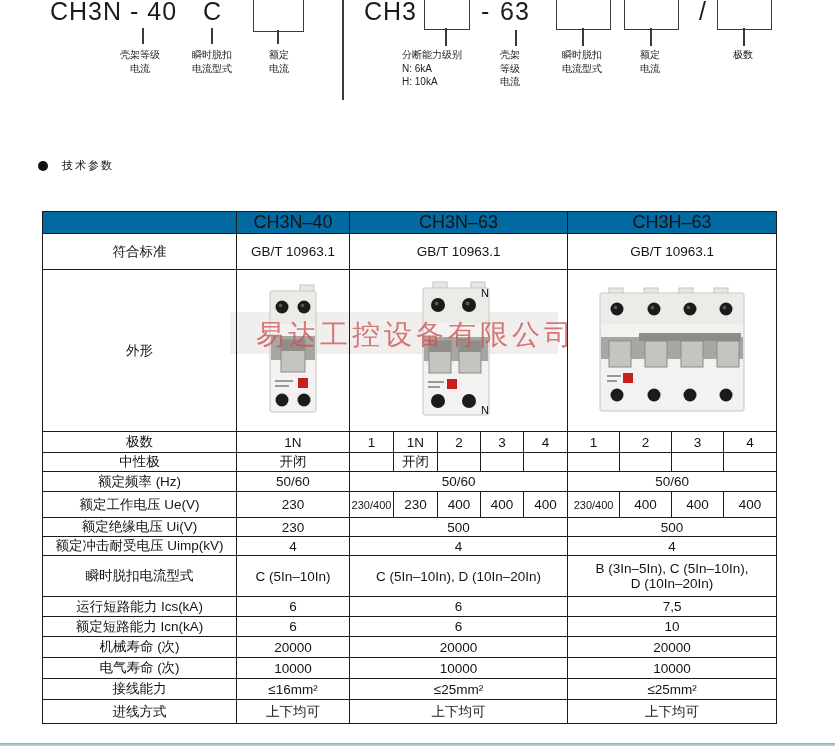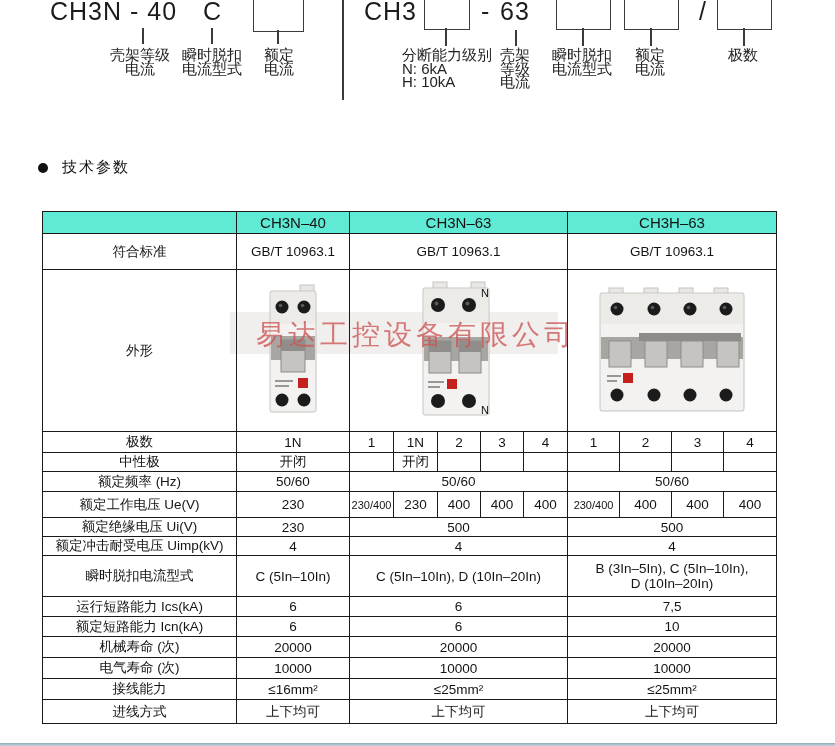--- a/index.html
+++ b/index.html
@@ -3,33 +3,33 @@
 <meta charset="utf-8">
 <style>
   html,body{margin:0;padding:0;background:#fff;}
   #page{position:relative;width:835px;height:746px;background:#ffffff;overflow:hidden;
         font-family:"Liberation Sans","DejaVu Sans",sans-serif;color:#1a1a1a;}
 
   
   .big{position:absolute;font-size:25px;color:#1c1c1c;letter-spacing:1px;white-space:nowrap;}
   .codebox{position:absolute;border:1.5px solid #3a3a3a;background:#fff;}
   .tick{position:absolute;width:1.5px;background:#3a3a3a;}
-  .lgl{position:absolute;font-size:15px;line-height:13.5px;color:#222;white-space:pre-line;text-align:center;}
+  .lgl{position:absolute;font-size:10px;line-height:13.5px;color:#222;white-space:pre-line;text-align:center;}
   .lgl.left{text-align:left;}
   .vdivider{position:absolute;width:1.5px;background:#3a3a3a;}
 
   
-  .heading{position:absolute;left:38px;top:158px;display:flex;align-items:center;font-size:15px;letter-spacing:2px;color:#111;}
+  .heading{position:absolute;left:38px;top:158px;display:flex;align-items:center;font-size:11px;letter-spacing:2px;color:#111;}
   .bullet{width:10px;height:10px;border-radius:50%;background:#111;margin-right:14px;}
 
   
   #tablewrap{position:absolute;left:42px;top:211px;z-index:2;}
   table{border-collapse:collapse;table-layout:fixed;width:735px;font-size:13.5px;color:#141414;}
   td{border:1px solid #1a1a1a;text-align:center;vertical-align:middle;padding:0 2px;overflow:hidden;}
-  tr.head td{background:#5eead4;font-size:15px;}
+  tr.head td{background:#0369a1;font-size:18px;}
   td.preline{white-space:pre-line;line-height:15px;}
   td.xs{font-size:11px;padding:0;}
   td.tight{font-size:12.5px;letter-spacing:-0.2px;padding:0;}
   .shapecell{vertical-align:middle;}
   .shapecell .imgwrap{display:flex;justify-content:center;align-items:center;height:160px;}
 
   
   #wmband{position:absolute;left:230px;top:312px;width:328px;height:42px;background:#f1efed;z-index:1;}
   #wmtext{position:absolute;left:256px;top:316px;z-index:6;font-family:"Liberation Serif","DejaVu Serif",serif;
           font-size:28px;letter-spacing:4px;color:rgba(203,84,84,0.78);white-space:nowrap;pointer-events:none;}

